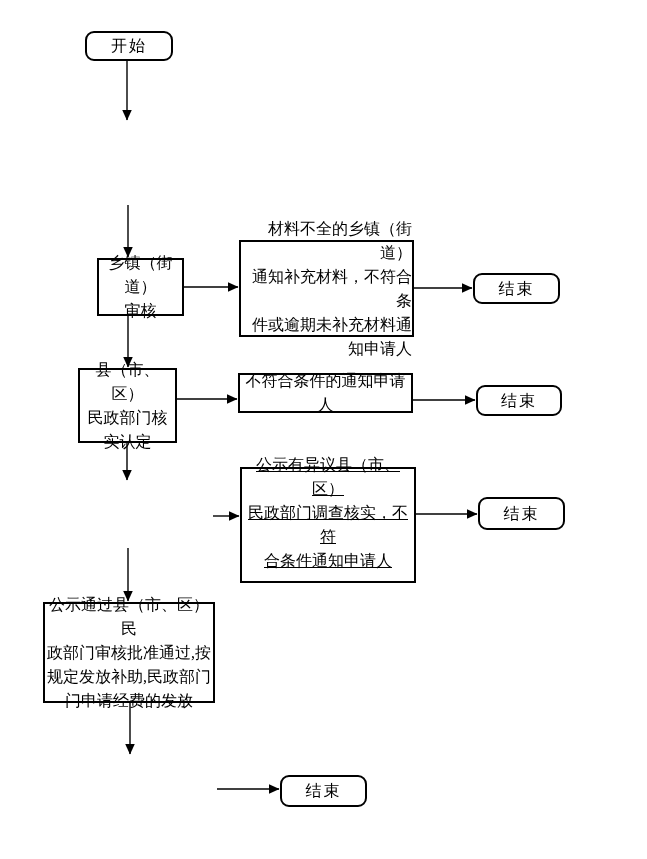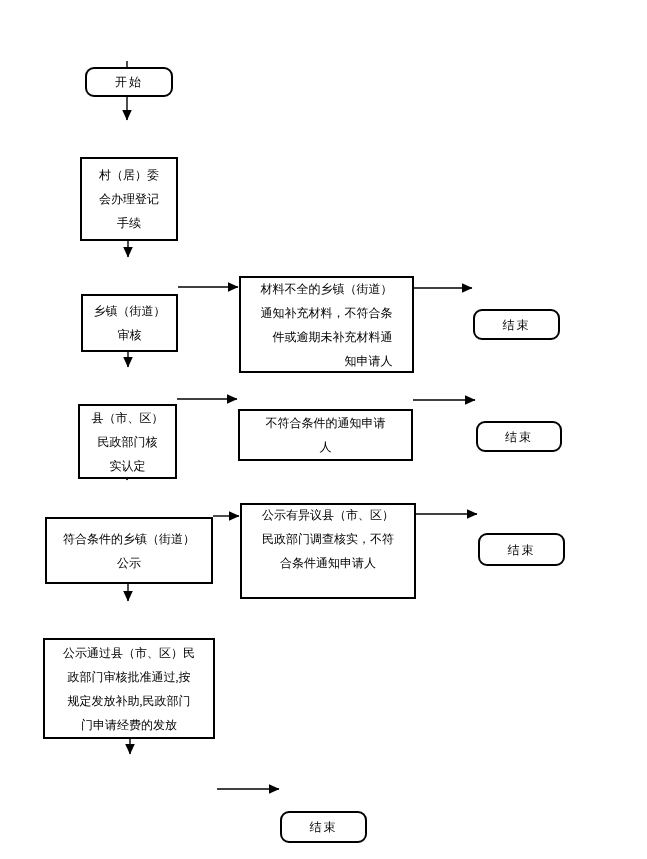--- a/index.html
+++ b/index.html
@@ -25,43 +25,42 @@
   }
   .node {
     position: absolute;
     box-sizing: border-box;
     display: flex;
     align-items: center;
     justify-content: center;
     text-align: center;
     background: #ffffff;
     border: 2px solid #000000;
-    font-size: 12px;
+    font-size: 16px;
     line-height: 24px;
     white-space: pre-line;
-    margin-top: 36px;
   }
   .terminator {
     border-radius: 9px;
     border-width: 2px;
     letter-spacing: 2px;
   }
   .process {
   }
   
   #n-start   { left: 85px;  top: 31px;  width: 88px;  height: 30px; }
   #n-p1      { left: 80px;  top: 121px; width: 98px;  height: 84px; }
-  #n-p2      { left: 81px;  top: 258px; width: 97px;  height: 58px; }
+  #n-p2      { left: 97px;  top: 258px; width: 87px;  height: 58px; }
   #n-side1   { left: 239px; top: 240px; width: 175px; height: 97px; text-align: right; }
   #n-end1    { left: 473px; top: 273px; width: 87px;  height: 31px; }
   #n-p3      { left: 78px;  top: 368px; width: 99px;  height: 75px; }
-  #n-side2   { left: 238px; top: 373px; width: 175px; height: 52px; }
+  #n-side2   { left: 238px; top: 373px; width: 175px; height: 40px; }
   #n-end2    { left: 476px; top: 385px; width: 86px;  height: 31px; }
   #n-p4      { left: 45px;  top: 481px; width: 168px; height: 67px; }
-  #n-side3   { left: 240px; top: 467px; width: 176px; height: 96px; padding-bottom: 24px; }
+  #n-side3   { left: 240px; top: 467px; width: 176px; height: 116px; padding-bottom: 24px; text-decoration: underline; }
   #n-end3    { left: 478px; top: 497px; width: 87px;  height: 33px; }
   #n-p5      { left: 43px;  top: 602px; width: 172px; height: 101px; }
   #n-p6      { left: 50px;  top: 755px; width: 167px; height: 70px; }
   #n-end4    { left: 280px; top: 775px; width: 87px;  height: 32px; }
 </style>
 </head>
 <body>
 
 <div class="canvas">
 
@@ -83,45 +82,40 @@
       <line x1="213" y1="516" x2="239" y2="516" marker-end="url(#arrowhead)"></line>
       <line x1="416" y1="514" x2="477" y2="514" marker-end="url(#arrowhead)"></line>
       <line x1="128" y1="548" x2="128" y2="601" marker-end="url(#arrowhead)"></line>
       <line x1="130" y1="703" x2="130" y2="754" marker-end="url(#arrowhead)"></line>
       <line x1="217" y1="789" x2="279" y2="789" marker-end="url(#arrowhead)"></line>
     </g>
   </svg>
 
   <div id="n-start" class="node terminator">开始</div>
 
-  <div id="n-p1" class="node process">村（居）委
-会办理登记
-手续</div>
 
   <div id="n-p2" class="node process">乡镇（街道）
 审核</div>
 
   <div id="n-side1" class="node process">材料不全的乡镇（街道）
 通知补充材料，不符合条
 件或逾期未补充材料通
 知申请人</div>
 
   <div id="n-end1" class="node terminator">结束</div>
 
   <div id="n-p3" class="node process">县（市、区）
 民政部门核
 实认定</div>
 
   <div id="n-side2" class="node process">不符合条件的通知申请
 人</div>
 
   <div id="n-end2" class="node terminator">结束</div>
 
-  <div id="n-p4" class="node process">符合条件的乡镇（街道）
-公示</div>
 
   <div id="n-side3" class="node process">公示有异议县（市、区）
 民政部门调查核实，不符
 合条件通知申请人</div>
 
   <div id="n-end3" class="node terminator">结束</div>
 
   <div id="n-p5" class="node process">公示通过县（市、区）民
 政部门审核批准通过,按
 规定发放补助,民政部门

